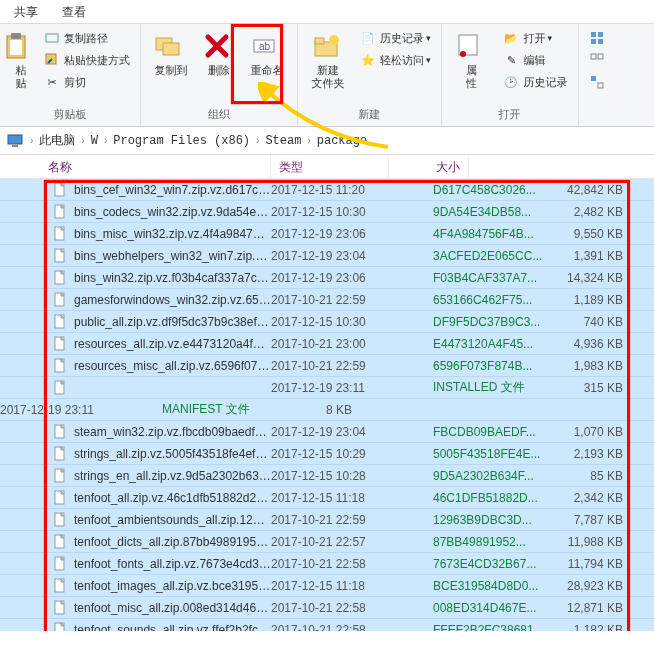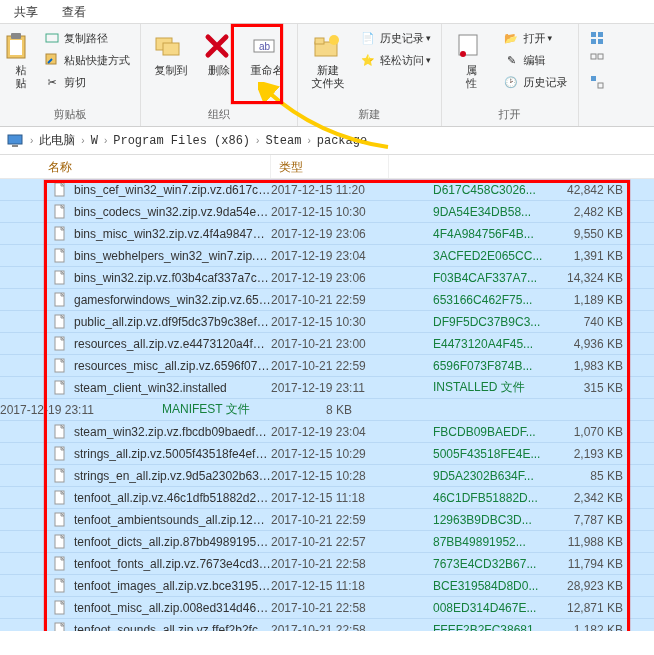--- a/index.html
+++ b/index.html
@@ -16,21 +16,21 @@
 .small-btns{display:flex;flex-direction:column;gap:2px;margin-left:4px;}
 .small-btn{display:flex;align-items:center;font-size:11px;padding:2px 4px;cursor:pointer;white-space:nowrap;}
 .small-btn .sico{width:16px;height:16px;margin-right:4px;display:inline-flex;align-items:center;justify-content:center;}
 .delete-wrap{position:relative;}
 .red-box{position:absolute;border:3px solid red;top:0;left:231px;width:52px;height:80px;z-index:10;pointer-events:none;box-shadow:0 0 0 0.5px rgba(220,0,0,0.3);}
 .arrow-annot{position:absolute;pointer-events:none;z-index:9;}
 .breadcrumb{height:28px;display:flex;align-items:center;padding:0 6px;border-bottom:1px solid #ddd;}
 .crumb{display:flex;align-items:center;font-size:12px;color:#333;padding:0 4px;cursor:pointer;font-family:Liberation Mono, monospace;}
 .crumb-sep{color:#888;margin:0 2px;font-size:10px;}
 .monitor-ico{width:18px;height:18px;margin-right:4px;}
-.headers{display:flex;height:24px;border-bottom:1px solid #e8e8e8;font-size:12px;color:#a16207;}
+.headers{display:flex;height:24px;border-bottom:1px solid #e8e8e8;font-size:12px;color:#701a75;}
 .hdr{padding:4px 8px;border-right:1px solid #efefef;cursor:pointer;}
 .hname{width:271px;padding-left:48px;}
 .hdate{width:118px;}
 .htype{width:118px;}
 .hsize{width:80px;text-align:right;}
 .filelist{position:relative;height:452px;overflow:hidden;}
 .files-red-box{position:absolute;border:3px solid red;top:1px;left:44px;width:586px;height:454px;z-index:5;pointer-events:none;box-shadow:0 0 0 0.5px rgba(220,0,0,0.3);}
 .row{display:flex;align-items:center;height:22px;font-size:12px;background:#cce8ff;border-bottom:1px solid #b8d8f5;}
 .cell-name{width:271px;display:flex;align-items:center;padding-left:52px;overflow:hidden;white-space:nowrap;}
 .file-ico{width:16px;height:16px;margin-right:6px;flex-shrink:0;}
@@ -240,20 +240,21 @@
   <span class="crumb">Program Files (x86)</span>
   <span class="crumb-sep">›</span>
   <span class="crumb">Steam</span>
   <span class="crumb-sep">›</span>
   <span class="crumb">package</span>
 </div>
 
 <div class="headers">
   <div class="hdr hname">名称</div>
   <div class="hdr htype">类型</div>
+  <div class="hdr hsize">大小</div>
 </div>
 
 <div class="sidebar">
   <div>片</div>
   <div style="height:30px;"></div>
   <div>D:</div>
   <div>E:</div>
   <div>F:</div>
   <div>驱动</div>
   <div> (H:</div>
@@ -369,21 +370,20 @@
         <div class="cell-date">2017-10-21 22:59</div>
         <div class="cell-type">6596F073F874B...</div>
         <div class="cell-size">1,983 KB</div>
       </div>
       <div class="row">
         <div class="cell-name">
           <svg class="file-ico" viewBox="0 0 16 16">
             <rect x="3" y="1" width="9" height="13" fill="#fff" stroke="#999"></rect>
             <path d="M9 1 L12 4 L9 4 Z" fill="#ddd" stroke="#999"></path>
           </svg>
-          <span class="fname">steam_client_win32.installed</span>
         </div>
         <div class="cell-date">2017-12-19 23:11</div>
         <div class="cell-type">INSTALLED 文件</div>
         <div class="cell-size">315 KB</div>
       </div>
       <div class="row">
         <div class="cell-date">2017-12-19 23:11</div>
         <div class="cell-type">MANIFEST 文件</div>
         <div class="cell-size">8 KB</div>
       </div>

